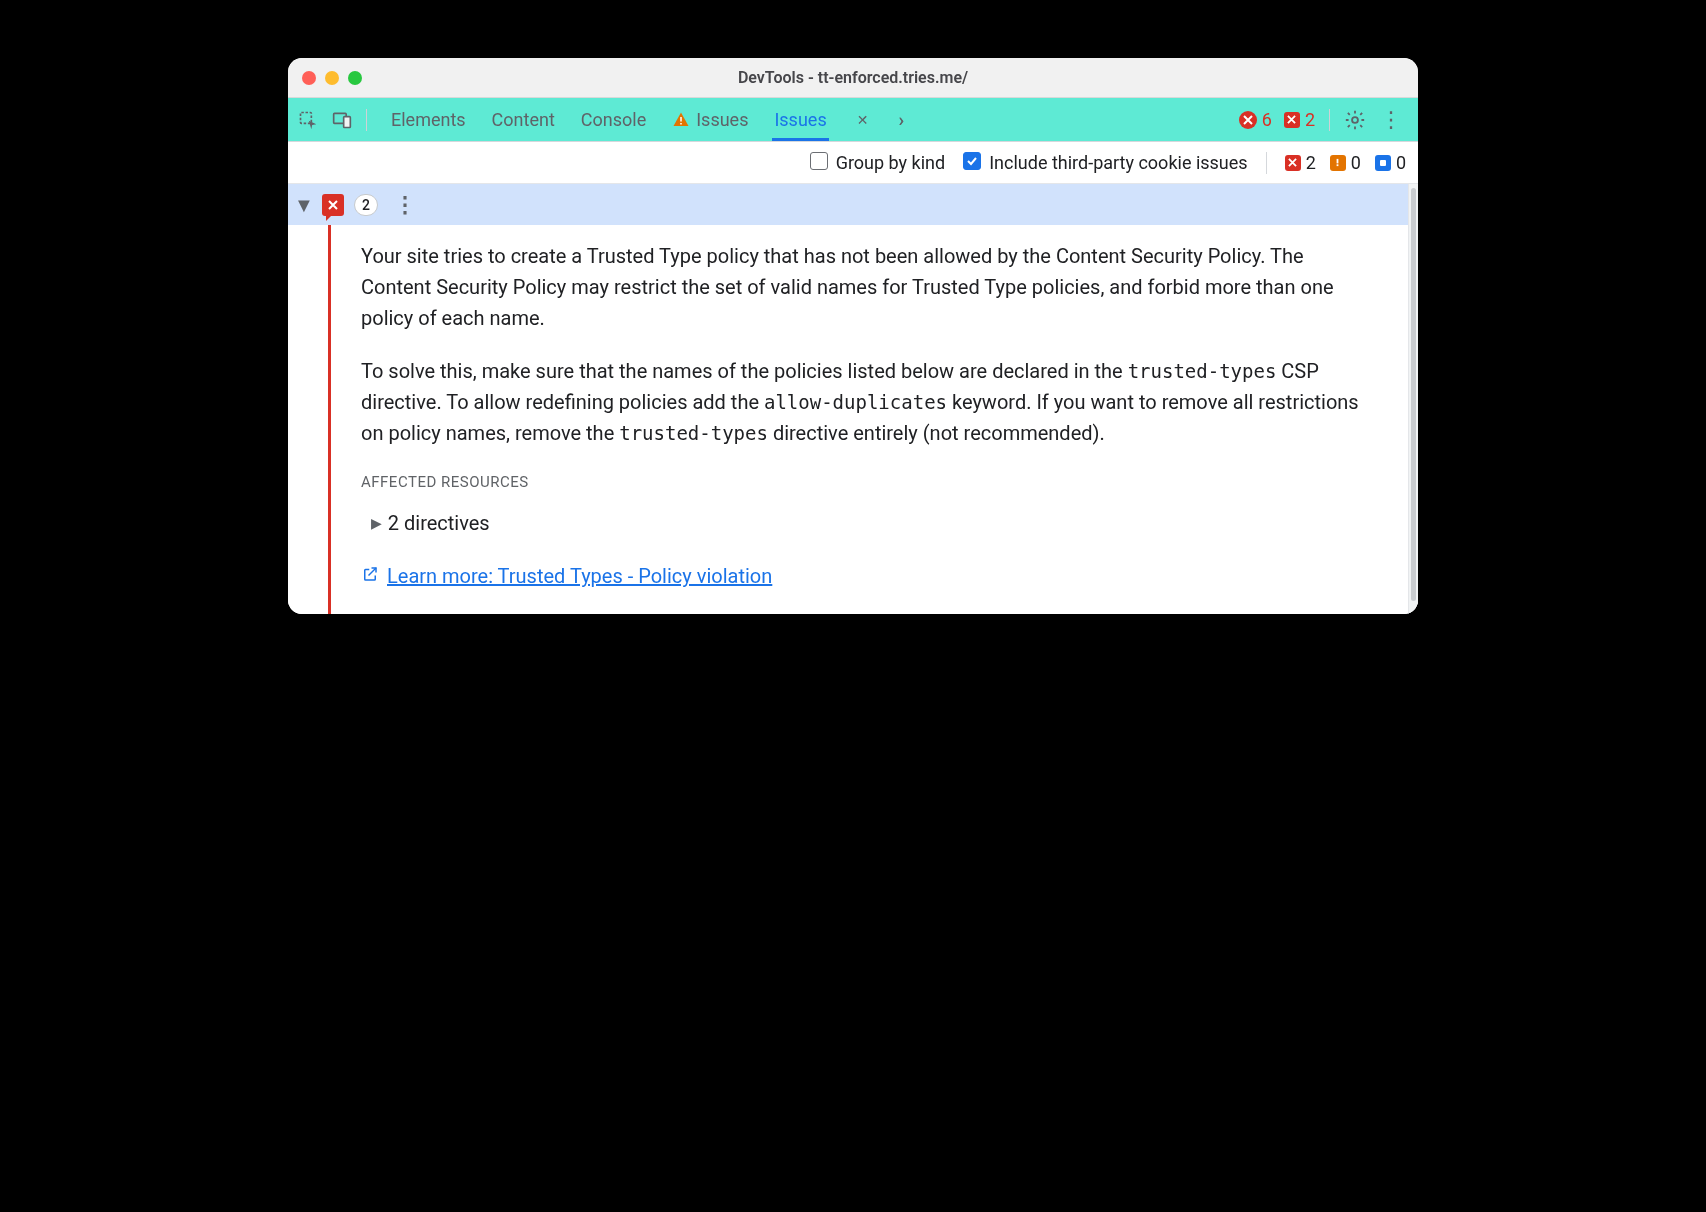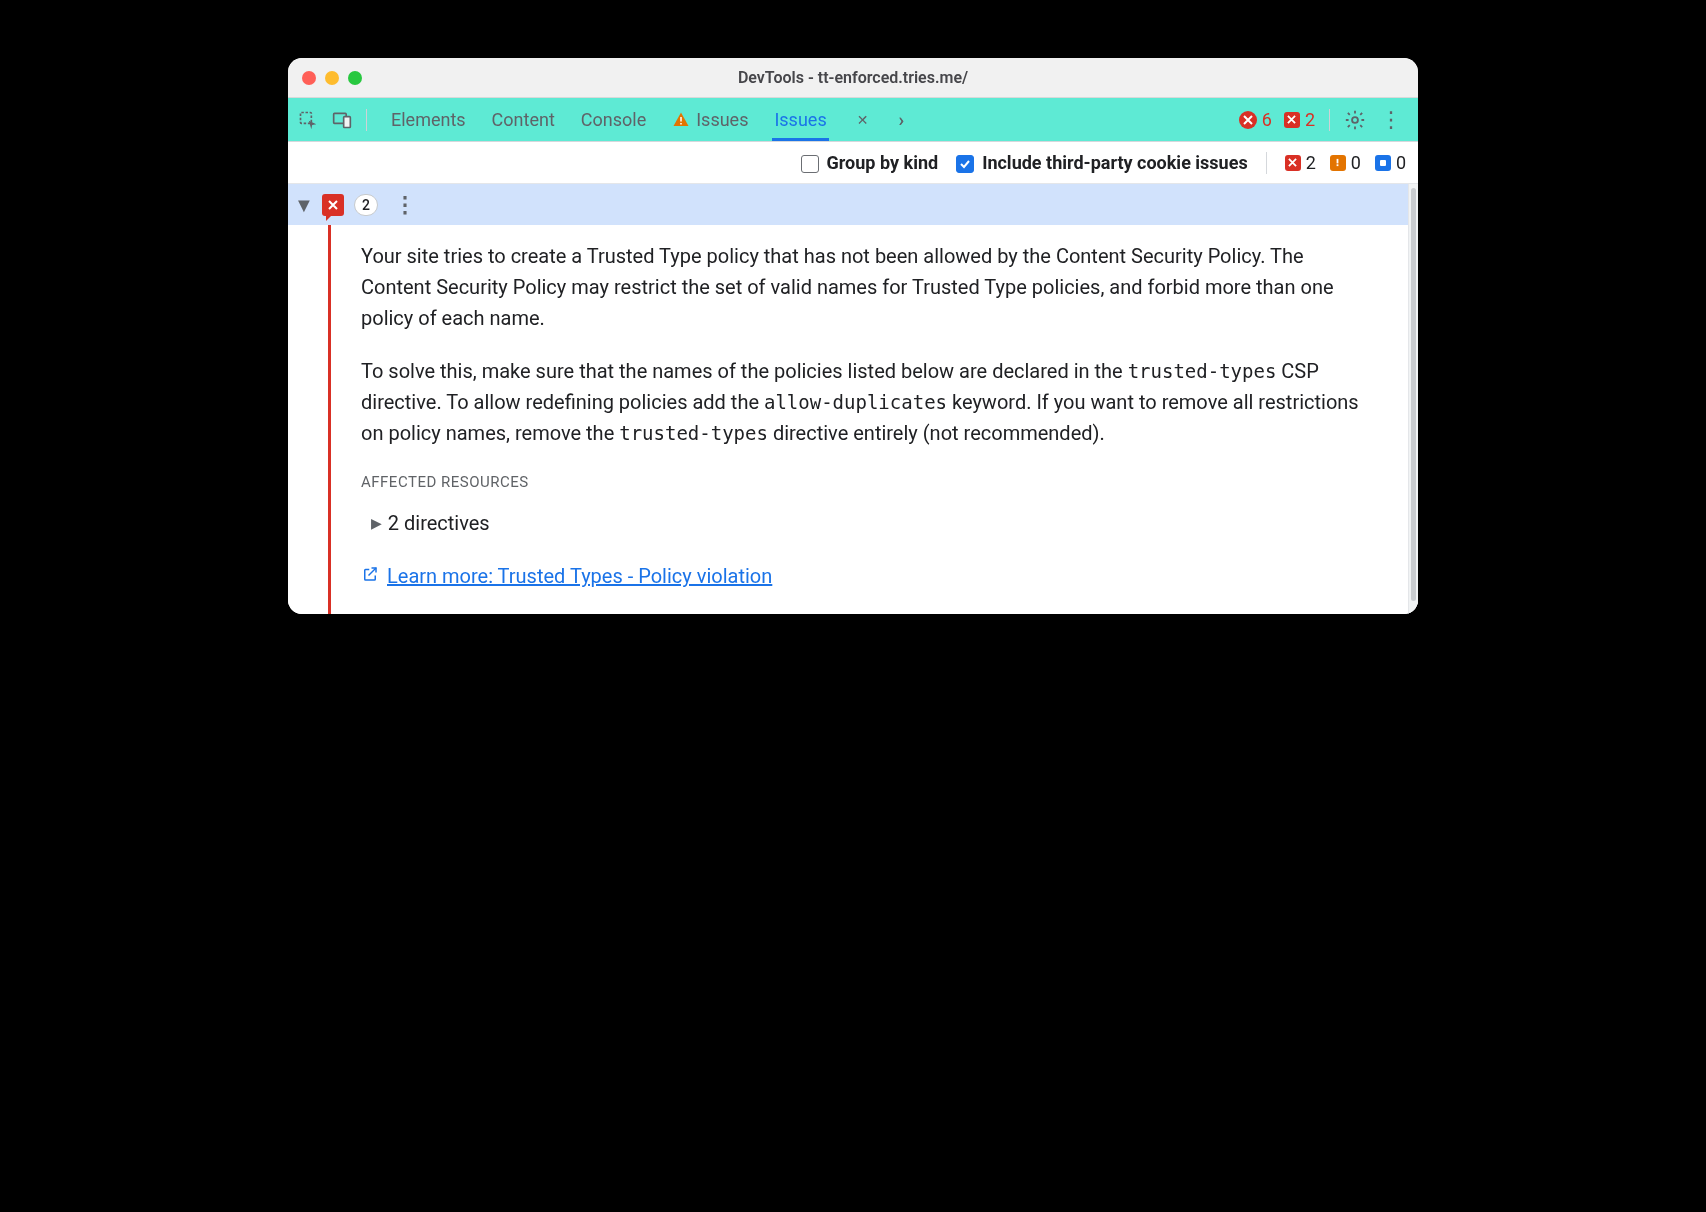--- a/index.html
+++ b/index.html
@@ -79,21 +79,21 @@
   .err-sq svg { width: 9px; height: 9px; }
   .gear, .kebab, .toggle-btn { cursor: pointer; color:#5f6368; display:flex; align-items:center; justify-content:center;}
   .gear svg { width: 22px; height: 22px; }
   .kebab { font-size: 22px; padding: 0 4px; }
 
   .filterbar {
     height: 42px; background:#fff; border-bottom: 1px solid #e4e6e9;
     display:flex; align-items:center; justify-content:flex-end;
     padding: 0 12px; gap: 18px; font-size: 18px; color:#202124;
   }
-  .chk { display:flex; align-items:flex-end; gap:8px; cursor:pointer;font-weight:bold;}
+  .chk { display:flex; align-items:flex-start; gap:8px; cursor:pointer;}
   .chk-box {
     width: 18px; height: 18px; border: 1.5px solid #6b6e73; border-radius: 3px;
     display:flex; align-items:center; justify-content:center; background:#fff;
   }
   .chk-box.checked { background:#1a73e8; border-color:#1a73e8;}
   .chk-box.checked svg { width:12px; height:12px; }
   .fdiv { width:1px; height:22px; background:#d5d8dc; }
   .counter-group { display:flex; align-items:center; gap:14px; }
   .counter { display:flex; align-items:center; gap:5px; font-size:18px; color:#202124;}
   .sq-red { width:16px; height:16px; border-radius:3px; background:#d93025; display:flex; align-items:center; justify-content:center;}

